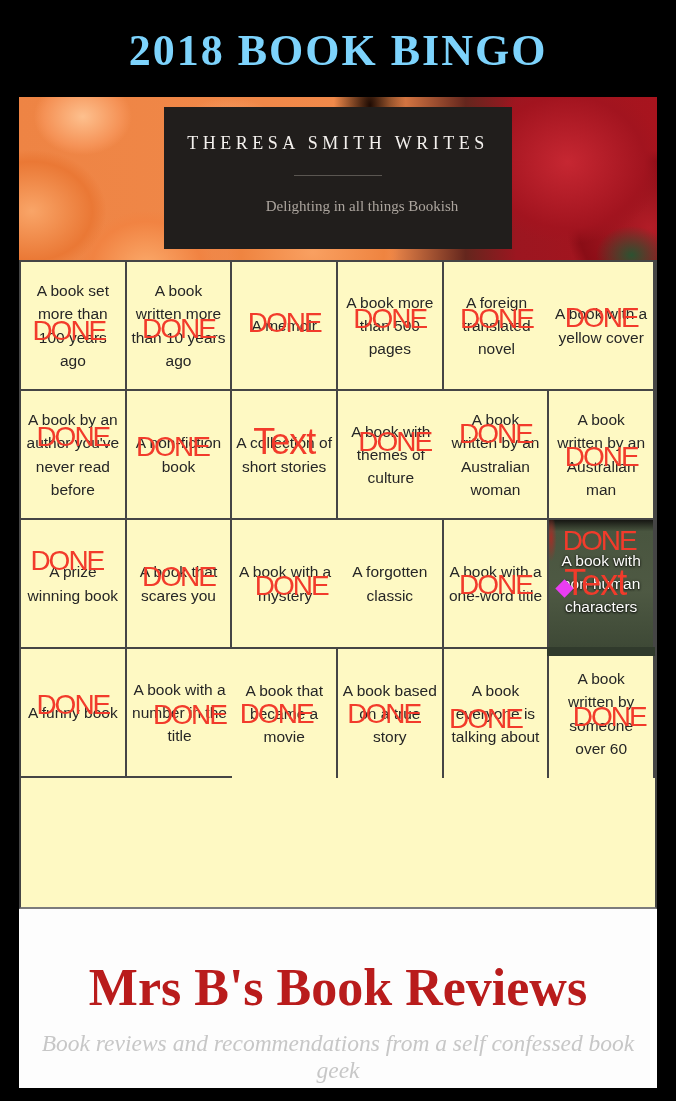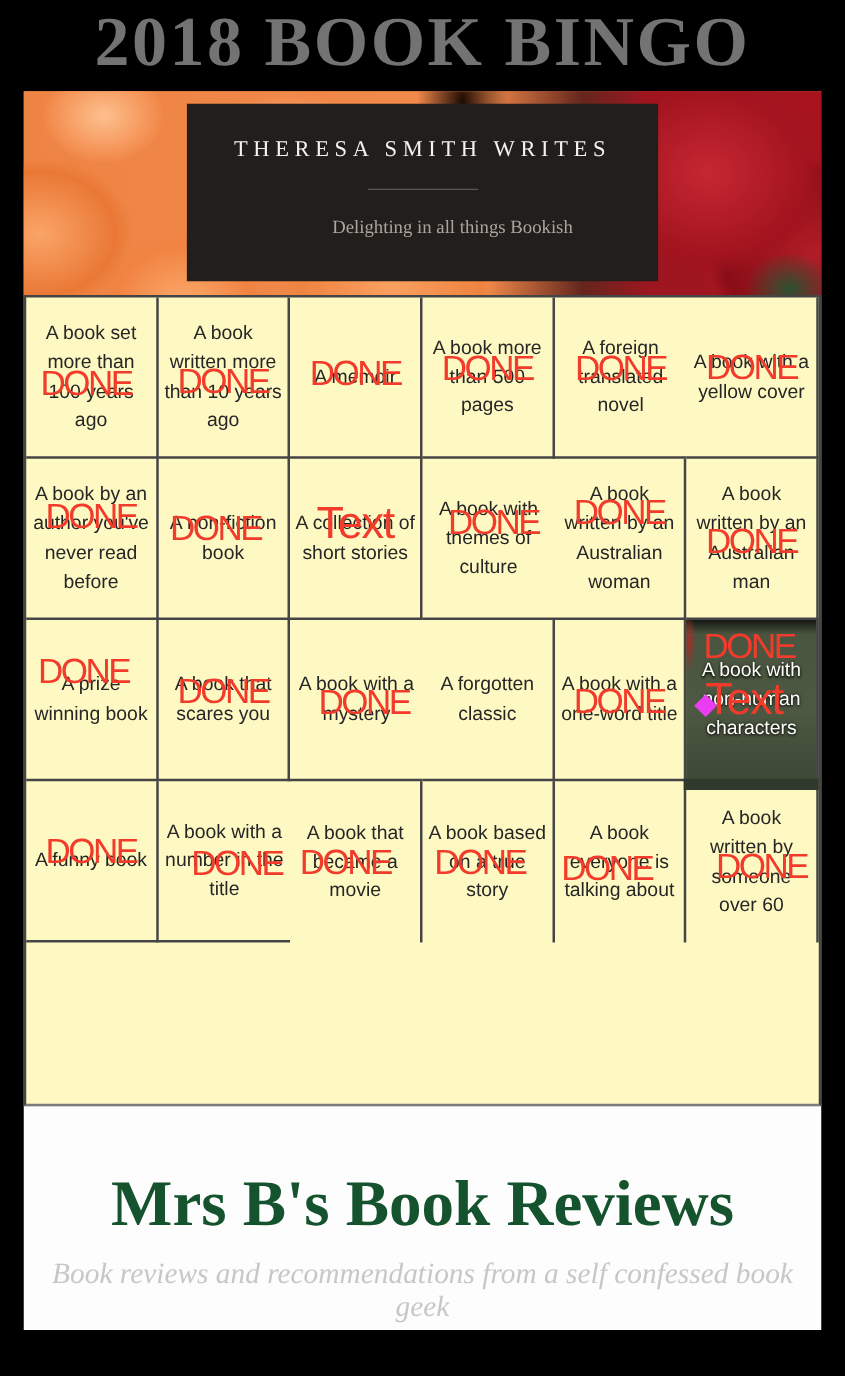--- a/index.html
+++ b/index.html
@@ -1,38 +1,38 @@
 <!DOCTYPE html>
 <html><head>
 <meta charset="utf-8">
 <style>
   html,body{margin:0;padding:0;background:#000;}
   .page{position:relative;width:676px;height:1101px;background:#000;overflow:hidden;
         font-family:"Liberation Sans",sans-serif;}
   
-  .main-title{margin:0;padding-top:2px;height:71px;text-align:center;color:#737373;
-      font-family:"Liberation Serif",serif;font-weight:bold;font-size:56px;
+  .main-title{margin:0;padding-top:26px;height:71px;text-align:center;color:#7dd3fc;
+      font-family:"Liberation Serif",serif;font-weight:bold;font-size:44px;
       letter-spacing:2px;line-height:1.15;}
   
   .banner{position:relative;margin:0 19px;height:163px;
     background-color:#d96a31;
     background-image:
       radial-gradient(ellipse 70px 55px at 10% 12%, #fdc08e 0%, #f59256 55%, rgba(245,146,86,0) 70%),
       radial-gradient(ellipse 110px 90px at 2% 70%, #f9a568 0%, #ea7835 55%, rgba(234,120,53,0) 68%),
       radial-gradient(ellipse 100px 85px at 20% 105%, #fbaa6b 0%, #f18342 55%, rgba(241,131,66,0) 68%),
       radial-gradient(ellipse 95px 75px at 33% 30%, #fdb583 0%, rgba(250,160,100,0) 65%),
       radial-gradient(ellipse 130px 100px at 46% 95%, #f9a061 0%, #ef8440 55%, rgba(239,132,64,0) 66%),
       radial-gradient(ellipse 60px 110px at 55% 5%, #1e0b03 0%, rgba(30,11,3,0) 60%),
       radial-gradient(ellipse 55px 45px at 96% 97%, #2c5231 0%, rgba(44,82,49,0) 65%),
       radial-gradient(ellipse 140px 120px at 86% 40%, #c62732 0%, #a2141f 55%, rgba(162,20,31,0) 68%),
       radial-gradient(ellipse 120px 110px at 99% 80%, #b21d27 0%, #8a0d16 60%, rgba(138,13,22,0) 70%),
       linear-gradient(90deg, #ee8444 0%, #f18a4b 58%, #64261d 70%, #9c1620 78%, #a8141e 100%);
   }
   .banner-box{position:absolute;left:50%;top:10px;transform:translateX(-50%);
-      width:377px;height:142px;background:#211e1c;text-align:center;}
+      width:348px;height:142px;background:#211e1c;text-align:center;}
   .banner-site-title{margin:0;padding-top:26px;color:#f4f1ee;
       font-family:"Liberation Serif",serif;font-weight:normal;
       font-size:18px;letter-spacing:4.5px;white-space:nowrap;}
   .banner-divider{width:88px;height:1px;background:#5a5651;border:0;margin:21px auto 0 auto;}
   .banner-tagline{margin:0;padding-top:22px;color:#aca59e;
       font-family:"Liberation Serif",serif;font-size:15px;padding-left:48px;}
   
   .grid{position:relative;margin:0 19px;height:645px;background:#fef9c3;
       border:2px solid #454545;border-bottom-color:#7c7c7c;
       display:grid;grid-template-columns:repeat(6,1fr);grid-template-rows:repeat(5,1fr);}
@@ -174,17 +174,17 @@
       <span class="cell-label">A book everyone is talking about</span>
     <span class="overlay" style="color: rgb(242, 59, 43); --dy: 5px; --dx: -10px;">DONE</span>
       </div>
       <div class="cell">
       <span class="cell-label">A book written by someone over 60</span>
     <span class="overlay" style="color: rgb(242, 59, 43); --dy: 3px; --dx: 8px;">DONE</span>
       </div>
     </div>
 
   <div class="footer">
-    <p class="footer-title" style="color: #14532d;">Mrs B's Book Reviews</p>
+    <p class="footer-title" style="color: #b91c1c;">Mrs B's Book Reviews</p>
     <p class="footer-subtitle">Book reviews and recommendations from a self confessed book geek</p>
   </div>
 
 </div>
 
 </body></html>

